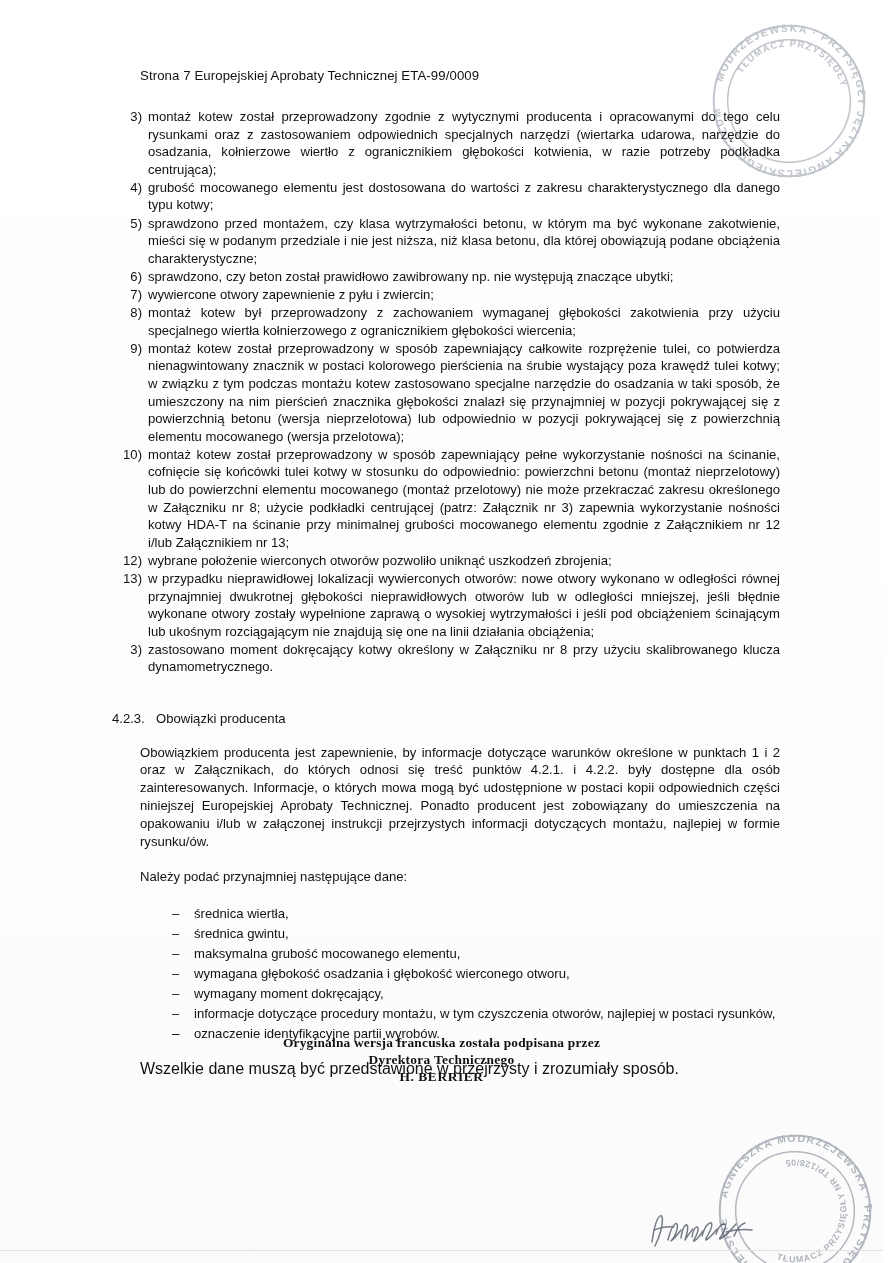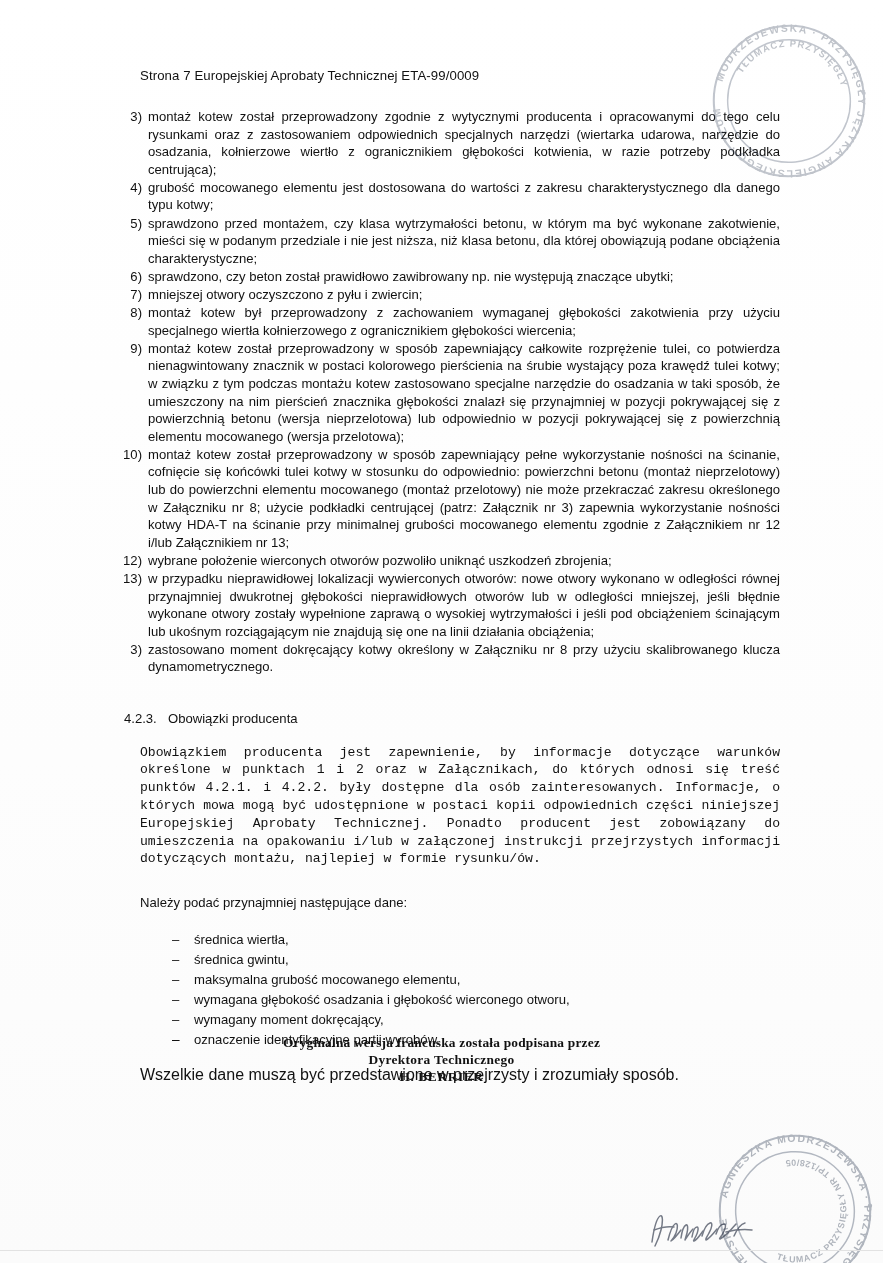--- a/index.html
+++ b/index.html
@@ -70,40 +70,39 @@
     top: 0;
     width: 30px;
     text-align: right;
     font-size: 13.1px;
     line-height: 17.6px;
   }
 
   
   .section-head {
     position: relative;
-    margin: 34px 0 16px 12px;
+    margin: 34px 0 16px 0;
     font-size: 13.1px;
     line-height: 17.6px;
     padding-left: 0;
   }
   .section-head .num {
     display: inline-block;
     width: 44px;
   }
 
   .para {
     font-size: 13.1px;
     line-height: 17.8px;
     text-align: justify;
     margin: 0 0 16px 0;
     padding-left: 28px;
   }
   .para.lead {
-    margin-bottom: 26px;
-    font-family: Liberation Mono, monospace;
+    margin-bottom: 18px;
   }
   .para.intro-dash {
     margin-bottom: 18px;
   }
 
   
   ul.dashlist {
     list-style: none;
     margin: 0 0 16px 0;
     padding: 0 0 0 60px;
@@ -203,21 +202,21 @@
 
   <div class="header">Strona 7 Europejskiej Aprobaty Technicznej ETA-99/0009</div>
 
   <div class="content">
 
     <ol class="numlist" id="numlist">
         <li><span class="marker">3)</span><span>montaż kotew został przeprowadzony zgodnie z wytycznymi producenta i opracowanymi do tego celu rysunkami oraz z zastosowaniem odpowiednich specjalnych narzędzi (wiertarka udarowa, narzędzie do osadzania, kołnierzowe wiertło z ogranicznikiem głębokości kotwienia, w razie potrzeby podkładka centrująca);</span></li>
         <li><span class="marker">4)</span><span>grubość mocowanego elementu jest dostosowana do wartości z zakresu charakterystycznego dla danego typu kotwy;</span></li>
         <li><span class="marker">5)</span><span>sprawdzono przed montażem, czy klasa wytrzymałości betonu, w którym ma być wykonane zakotwienie, mieści się w podanym przedziale i nie jest niższa, niż klasa betonu, dla której obowiązują podane obciążenia charakterystyczne;</span></li>
         <li><span class="marker">6)</span><span>sprawdzono, czy beton został prawidłowo zawibrowany np. nie występują znaczące ubytki;</span></li>
-        <li><span class="marker">7)</span><span>mniejszej otwory oczyszczono z pyłu i zwiercin;</span></li>
+        <li><span class="marker">7)</span><span>wywiercone otwory zapewnienie z pyłu i zwiercin;</span></li>
         <li><span class="marker">8)</span><span>montaż kotew był przeprowadzony z zachowaniem wymaganej głębokości zakotwienia przy użyciu specjalnego wiertła kołnierzowego z ogranicznikiem głębokości wiercenia;</span></li>
         <li><span class="marker">9)</span><span>montaż kotew został przeprowadzony w sposób zapewniający całkowite rozprężenie tulei, co potwierdza nienagwintowany znacznik w postaci kolorowego pierścienia na śrubie wystający poza krawędź tulei kotwy; w związku z tym podczas montażu kotew zastosowano specjalne narzędzie do osadzania w taki sposób, że umieszczony na nim pierścień znacznika głębokości znalazł się przynajmniej w pozycji pokrywającej się z powierzchnią betonu (wersja nieprzelotowa) lub odpowiednio w pozycji pokrywającej się z powierzchnią elementu mocowanego (wersja przelotowa);</span></li>
         <li><span class="marker">10)</span><span>montaż kotew został przeprowadzony w sposób zapewniający pełne wykorzystanie nośności na ścinanie, cofnięcie się końcówki tulei kotwy w stosunku do odpowiednio: powierzchni betonu (montaż nieprzelotowy) lub do powierzchni elementu mocowanego (montaż przelotowy) nie może przekraczać zakresu określonego w Załączniku nr 8; użycie podkładki centrującej (patrz: Załącznik nr 3) zapewnia wykorzystanie nośności kotwy HDA-T na ścinanie przy minimalnej grubości mocowanego elementu zgodnie z Załącznikiem nr 12 i/lub Załącznikiem nr 13;</span></li>
         <li><span class="marker">12)</span><span>wybrane położenie wierconych otworów pozwoliło uniknąć uszkodzeń zbrojenia;</span></li>
         <li><span class="marker">13)</span><span>w przypadku nieprawidłowej lokalizacji wywierconych otworów: nowe otwory wykonano w odległości równej przynajmniej dwukrotnej głębokości nieprawidłowych otworów lub w odległości mniejszej, jeśli błędnie wykonane otwory zostały wypełnione zaprawą o wysokiej wytrzymałości i jeśli pod obciążeniem ścinającym lub ukośnym rozciągającym nie znajdują się one na linii działania obciążenia;</span></li>
         <li><span class="marker">3)</span><span>zastosowano moment dokręcający kotwy określony w Załączniku nr 8 przy użyciu skalibrowanego klucza dynamometrycznego.</span></li>
       </ol>
 
     <div class="section-head">
       <span class="num">4.2.3.</span><span>Obowiązki producenta</span>
@@ -226,21 +225,21 @@
     <p class="para lead">Obowiązkiem producenta jest zapewnienie, by informacje dotyczące warunków określone w punktach 1 i 2 oraz w Załącznikach, do których odnosi się treść punktów 4.2.1. i 4.2.2. były dostępne dla osób zainteresowanych. Informacje, o których mowa mogą być udostępnione w postaci kopii odpowiednich części niniejszej Europejskiej Aprobaty Technicznej. Ponadto producent jest zobowiązany do umieszczenia na opakowaniu i/lub w załączonej instrukcji przejrzystych informacji dotyczących montażu, najlepiej w formie rysunku/ów.</p>
 
     <p class="para intro-dash">Należy podać przynajmniej następujące dane:</p>
 
     <ul class="dashlist" id="dashlist">
         <li><span class="dash">–</span><span>średnica wiertła,</span></li>
         <li><span class="dash">–</span><span>średnica gwintu,</span></li>
         <li><span class="dash">–</span><span>maksymalna grubość mocowanego elementu,</span></li>
         <li><span class="dash">–</span><span>wymagana głębokość osadzania i głębokość wierconego otworu,</span></li>
         <li><span class="dash">–</span><span>wymagany moment dokręcający,</span></li>
-        <li><span class="dash">–</span></li>
+        <li><span class="dash">–</span><span>informacje dotyczące procedury montażu, w tym czyszczenia otworów, najlepiej w postaci rysunków,</span></li>
         <li><span class="dash">–</span></li>
         <li><span class="dash">–</span><span>oznaczenie identyfikacyjne partii wyrobów.</span></li>
       </ul>
 
     <p class="closing">Wszelkie dane muszą być przedstawione w przejrzysty i zrozumiały sposób.</p>
   </div>
 
   <div class="sigblock">
     <div class="l1">Oryginalna wersja francuska została podpisana przez</div>
     <div class="l2">Dyrektora Technicznego</div>

